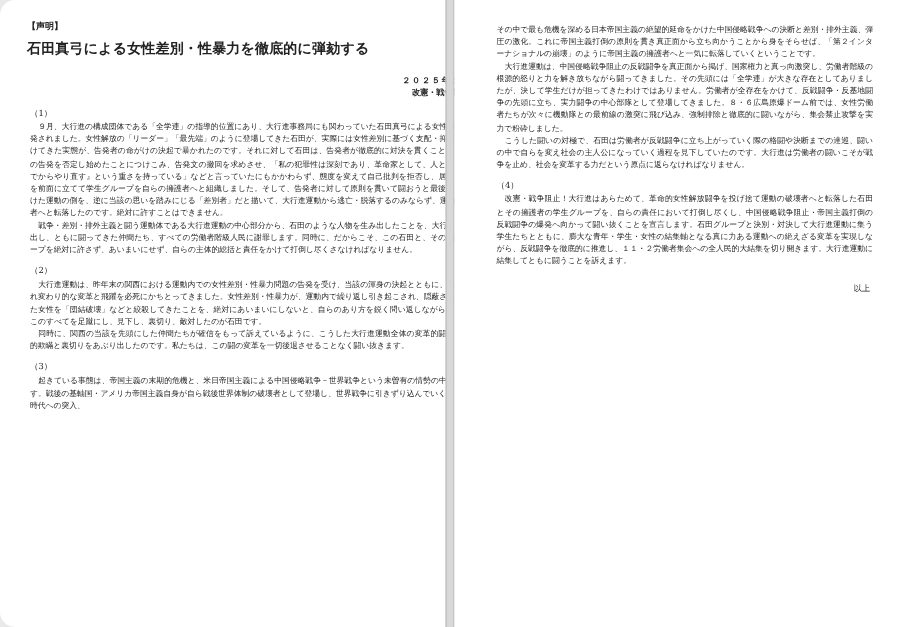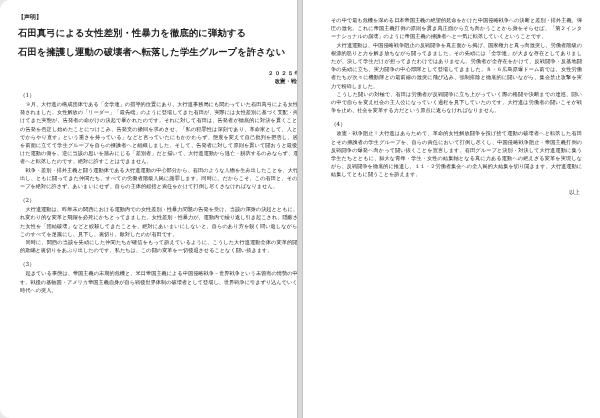--- a/index.html
+++ b/index.html
@@ -27,21 +27,20 @@
   p { margin: 0; font-size: 5.2px; line-height: 8.2px; text-indent: 5.5px; text-align: justify; padding: 0 4px 0 6px; }
   p.cont { text-indent: 0; }
   .closing { text-align: right; font-size: 5.4px; margin-top: 10px; padding-right: 6px; }
 </style>
 </head>
 <body>
 
 <div class="page page-left">
   <div class="tag">【声明】</div>
   <div class="headline">石田真弓による女性差別・性暴力を徹底的に弾劾する</div>
-  <div class="headline">石田を擁護し運動の破壊者へ転落した学生グループを許さない</div>
   <div class="meta meta-date">２０２５年１０月５日</div>
   <div class="meta">改憲・戦争阻止！大行進</div>
 
   <div>
     <div class="section-num">（1）</div>
     <p>９月、大行進の構成団体である「全学連」の指導的位置にあり、大行進事務局にも関わっていた石田真弓による女性差別・性暴力が告発されました。女性解放の「リーダー」「最先端」のように登場してきた石田が、実際には女性差別に基づく支配・抑圧と、性暴力を続けてきた実態が、告発者の命がけの決起で暴かれたのです。それに対して石田は、告発者が徹底的に対決を貫くことの大変さから自らの告発を否定し始めたことにつけこみ、告発文の撤回を求めさせ、「私の犯罪性は深刻であり、革命家として、人として、『一度死んでからやり直す』という重さを持っている」などと言っていたにもかかわらず、態度を変えて自己批判を拒否し、居直り、逆に告発者を前面に立てて学生グループを自らの擁護者へと組織しました。そして、告発者に対して原則を貫いて闘おうと最後まで必死に呼びかけた運動の側を、逆に当該の思いを踏みにじる「差別者」だと描いて、大行進運動から逃亡・脱落するのみならず、運動の敵対者・破壊者へと転落したのです。絶対に許すことはできません。</p>
     <p>戦争・差別・排外主義と闘う運動体である大行進運動の中心部分から、石田のような人物を生み出したことを、大行進運動に展望を見出し、ともに闘ってきた仲間たち、すべての労働者階級人民に謝罪します。同時に、だからこそ、この石田と、その擁護者の学生グループを絶対に許さず、あいまいにせず、自らの主体的総括と責任をかけて打倒し尽くさなければなりません。</p>
   </div>
 
   <div>

